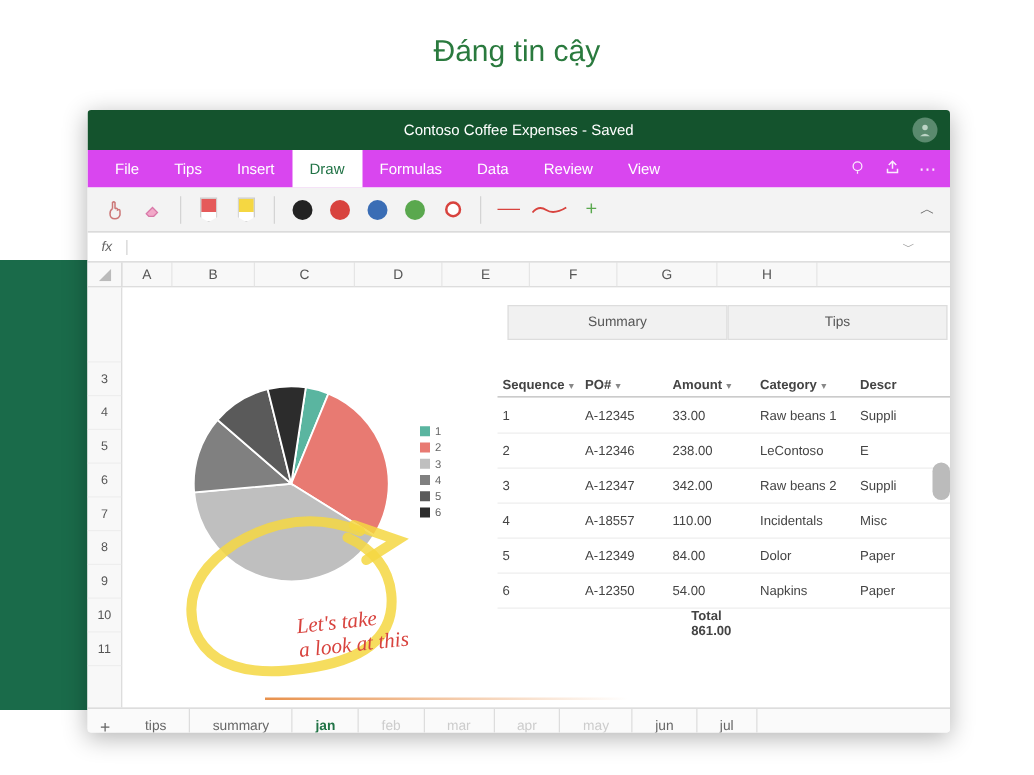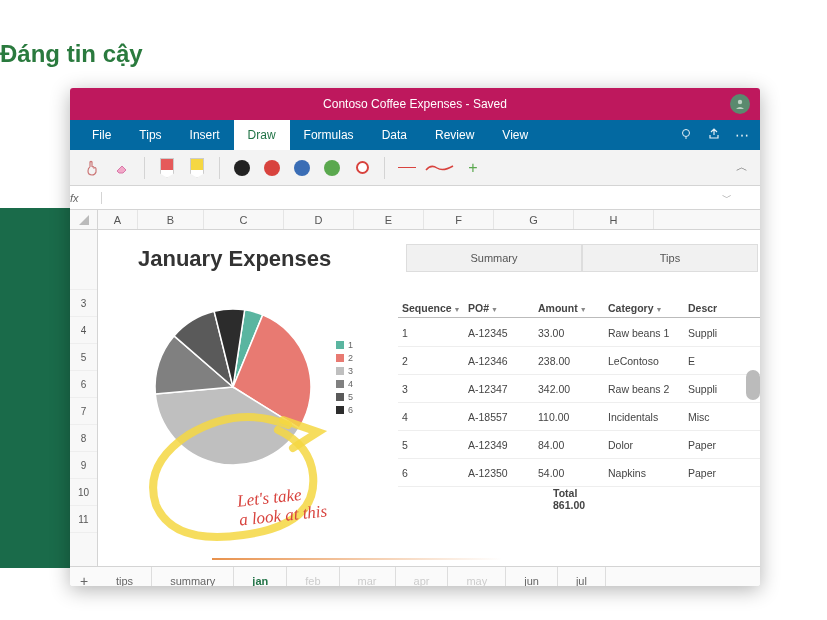--- a/index.html
+++ b/index.html
@@ -1,37 +1,37 @@
 <!DOCTYPE html>
 <html><head>
 <meta charset="utf-8">
 <style>
 * { box-sizing: border-box; margin: 0; padding: 0; }
 body { font-family: 'Segoe UI', Arial, sans-serif; background: #fff; width: 827px; height: 620px; overflow: hidden; position: relative; }
-.page-title { text-align: left; color: #2a7a3e; font-size: 24px; font-weight: 700; padding: 40px 0 18px; }
+.page-title { text-align: center; color: #2a7a3e; font-size: 24px; font-weight: 400; padding: 28px 0 18px; }
 .deco-bar { position: absolute; left: 0; top: 208px; width: 70px; height: 360px; background: #1a6b4a; }
 .app-window { position: absolute; left: 70px; top: 88px; width: 690px; height: 498px; background: #fff; box-shadow: 0 4px 20px rgba(0,0,0,0.3); border-radius: 3px; overflow: hidden; }
-.title-bar { background: #be185d; color: #fff; height: 32px; display: flex; align-items: center; justify-content: center; position: relative; font-size: 12px; }
+.title-bar { background: #14532d; color: #fff; height: 32px; display: flex; align-items: center; justify-content: center; position: relative; font-size: 12px; }
 .title-bar .avatar { position: absolute; right: 10px; width: 20px; height: 20px; background: #5a8a6e; border-radius: 50%; display: flex; align-items: center; justify-content: center; font-size: 10px; }
-.ribbon-tabs { background: #0369a1; height: 30px; display: flex; align-items: stretch; padding: 0 8px; color: #fff; font-size: 12px; position: relative; }
+.ribbon-tabs { background: #d946ef; height: 30px; display: flex; align-items: stretch; padding: 0 8px; color: #fff; font-size: 12px; position: relative; }
 .ribbon-tabs .tab { padding: 0 14px; display: flex; align-items: center; cursor: pointer; }
 .ribbon-tabs .tab.active { background: #fff; color: #217346; }
 .ribbon-right { position: absolute; right: 10px; display: flex; gap: 14px; align-items: center; height: 100%; }
 .ribbon-right span { font-size: 14px; opacity: 0.9; }
 .toolbar { background: #f3f3f3; height: 36px; border-bottom: 1px solid #d4d4d4; display: flex; align-items: center; padding: 0 10px; gap: 6px; position: relative; }
 .tool-btn { width: 24px; height: 24px; display: flex; align-items: center; justify-content: center; cursor: pointer; }
 .tool-sep { width: 1px; height: 22px; background: #d4d4d4; margin: 0 4px; }
 .pen { width: 14px; height: 20px; position: relative; }
 .pen.red { background: linear-gradient(#e55a5a 0 60%, #fff 60%); clip-path: polygon(0 0, 100% 0, 100% 80%, 50% 100%, 0 80%); border: 1px solid #ccc; }
 .pen.yellow { background: linear-gradient(#f5d742 0 60%, #fff 60%); clip-path: polygon(0 0, 100% 0, 100% 80%, 50% 100%, 0 80%); border: 1px solid #ccc; }
 .dot { width: 16px; height: 16px; border-radius: 50%; }
 .squiggle { width: 30px; height: 16px; }
 .collapse { position: absolute; right: 12px; color: #666; font-size: 12px; }
 .formula-bar { height: 24px; border-bottom: 1px solid #d4d4d4; display: flex; align-items: center; font-size: 11px; color: #666; }
-.formula-bar .fx { width: 32px; text-align: left; font-style: italic; border-right: 1px solid #d4d4d4; }
+.formula-bar .fx { width: 32px; text-align: center; font-style: italic; border-right: 1px solid #d4d4d4; }
 .formula-bar .chev { position: absolute; right: 28px; color: #999; font-size: 10px; }
 .grid-header { height: 20px; display: flex; border-bottom: 1px solid #d4d4d4; font-size: 11px; color: #555; background: #f8f8f8; }
 .grid-header .sel { width: 28px; border-right: 1px solid #d4d4d4; }
 .grid-header .col { flex: none; text-align: center; border-right: 1px solid #e5e5e5; display: flex; align-items: center; justify-content: center; }
 .content { display: flex; height: 336px; position: relative; }
 .row-nums { width: 28px; background: #f8f8f8; border-right: 1px solid #d4d4d4; font-size: 10px; color: #555; }
 .row-nums div { height: 27px; display: flex; align-items: center; justify-content: center; border-bottom: 1px solid #eee; }
 .row-nums div:first-child { height: 60px; }
 .canvas { flex: 1; position: relative; background: #fff; overflow: hidden; }
 .chart-title { position: absolute; left: 40px; top: 16px; font-size: 22px; font-weight: 600; color: #333; }
@@ -181,21 +181,20 @@
         <div>4</div>
         <div>5</div>
         <div>6</div>
         <div>7</div>
         <div>8</div>
         <div>9</div>
         <div>10</div>
         <div>11</div>
       </div>
     <div class="canvas">
-      <div class="chart-title">January Expenses</div>
 
       <div class="pie-wrap">
         <svg id="pie-svg" width="170" height="170" viewBox="0 0 170 170">
             <path d="M 85 85 L 96.65617433294074 7.875855920988698 A 78 78 0 0 1 114.71376779392271 12.88140320632381 Z" fill="#5ab5a0" stroke="#fff" stroke-width="1.5"></path>
             <path d="M 85 85 L 114.71376779392271 12.88140320632381 A 78 78 0 0 1 151.2165746982805 126.22335788393565 Z" fill="#e87a72" stroke="#fff" stroke-width="1.5"></path>
             <path d="M 85 85 L 151.2165746982805 126.22335788393565 A 78 78 0 0 1 7.308677449391794 91.9324166303935 Z" fill="#bfbfbf" stroke="#fff" stroke-width="1.5"></path>
             <path d="M 85 85 L 7.308677449391794 91.9324166303935 A 78 78 0 0 1 26.03809819616417 33.93637169496451 Z" fill="#808080" stroke="#fff" stroke-width="1.5"></path>
             <path d="M 85 85 L 26.03809819616417 33.93637169496451 A 78 78 0 0 1 66.15118757035327 9.311676792308347 Z" fill="#5a5a5a" stroke="#fff" stroke-width="1.5"></path>
             <path d="M 85 85 L 66.15118757035327 9.311676792308347 A 78 78 0 0 1 96.65617433294075 7.875855920988698 Z" fill="#2c2c2c" stroke="#fff" stroke-width="1.5"></path>
           </svg>

